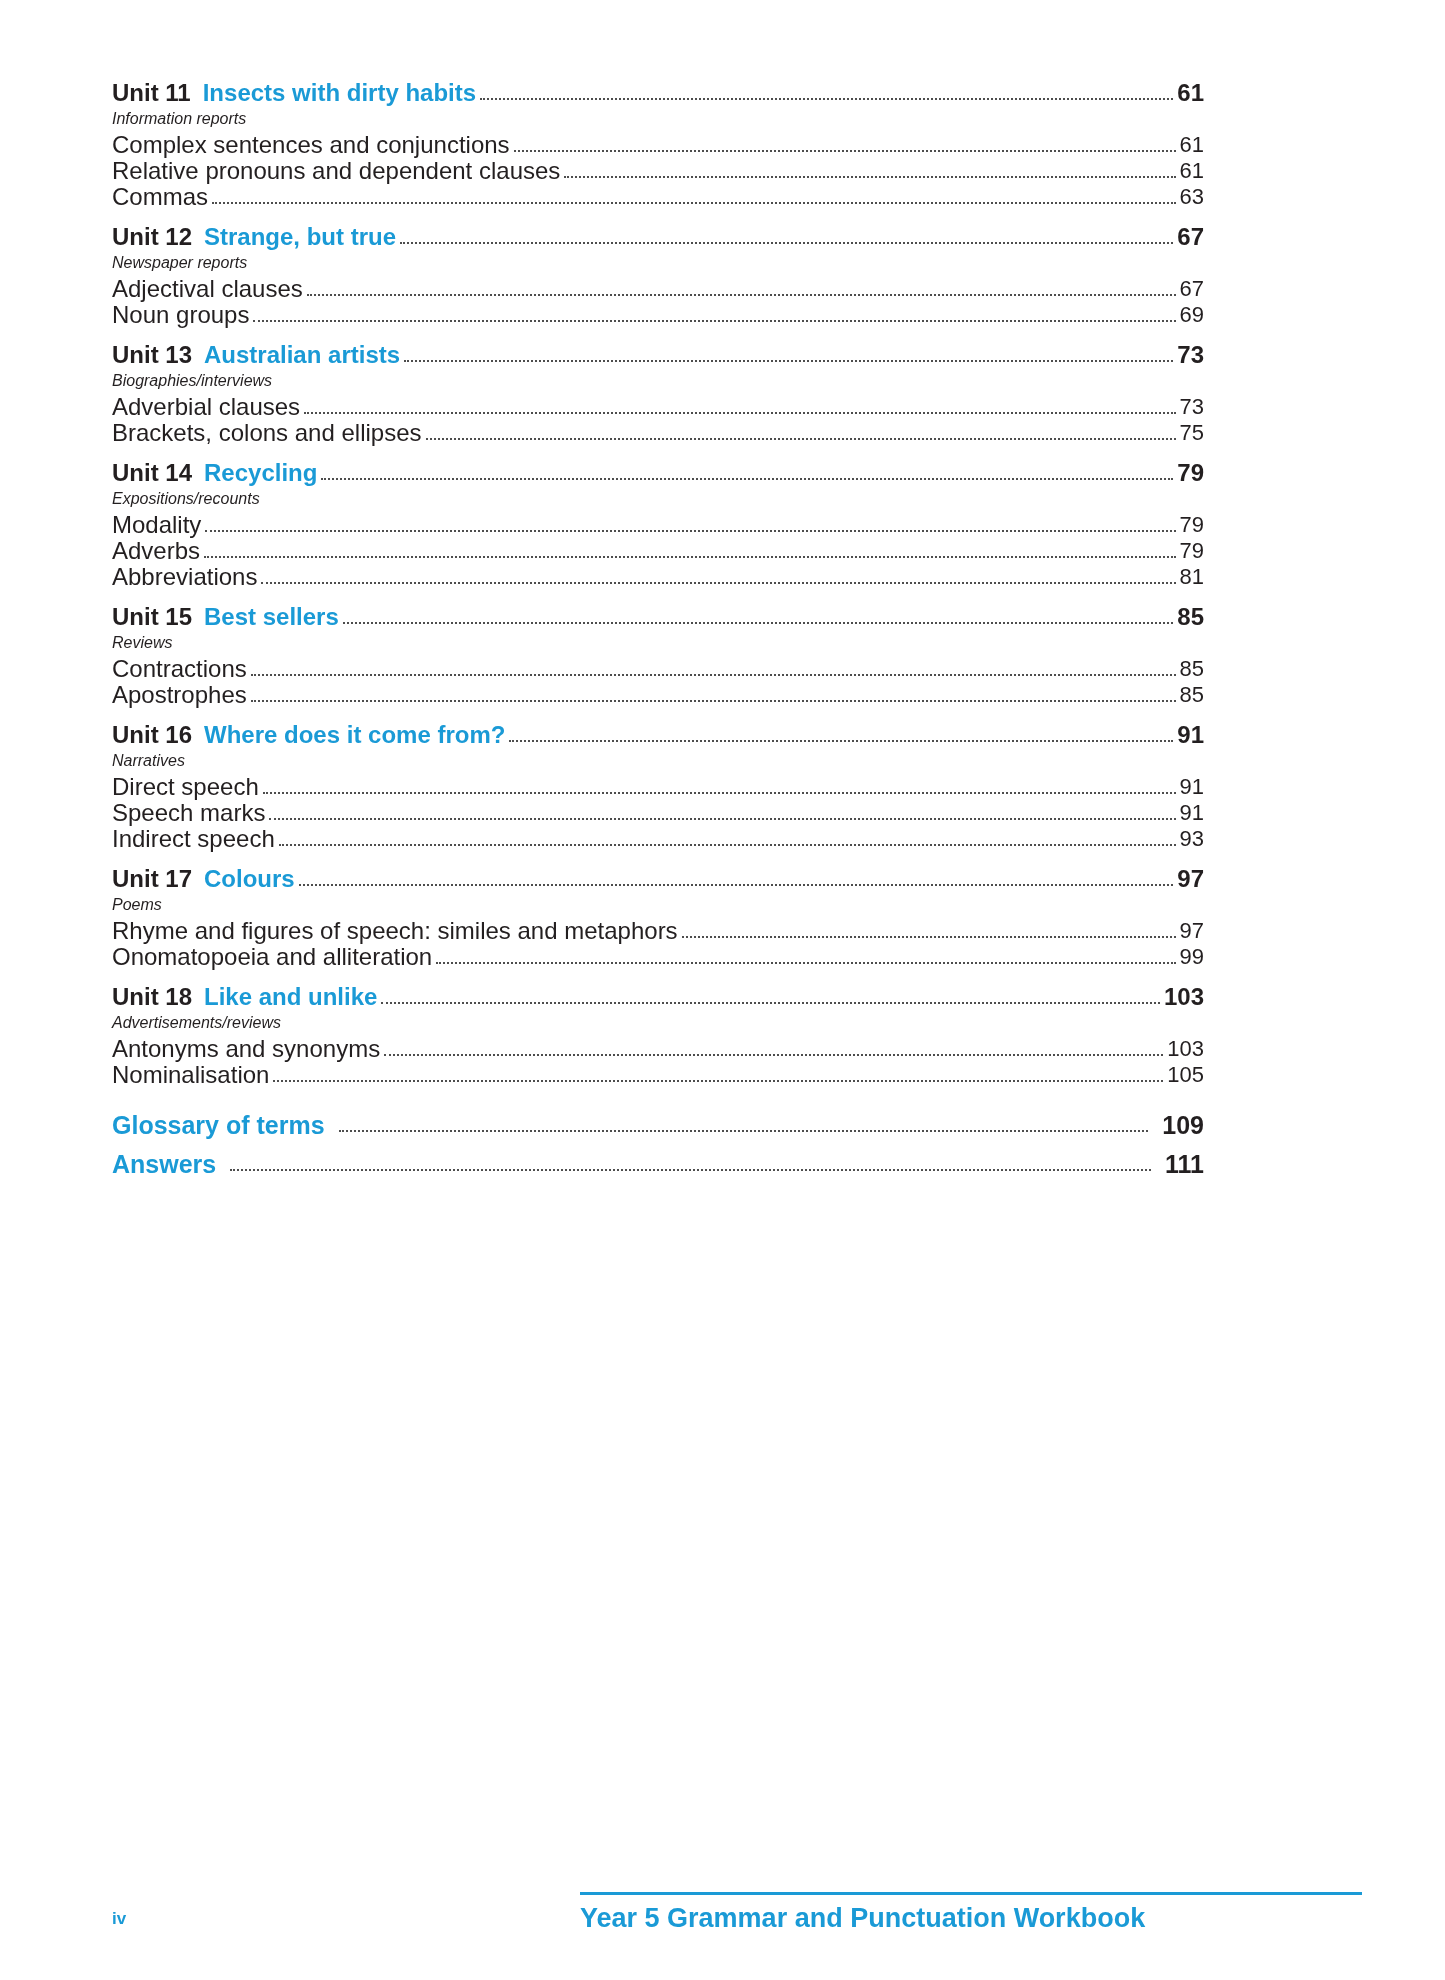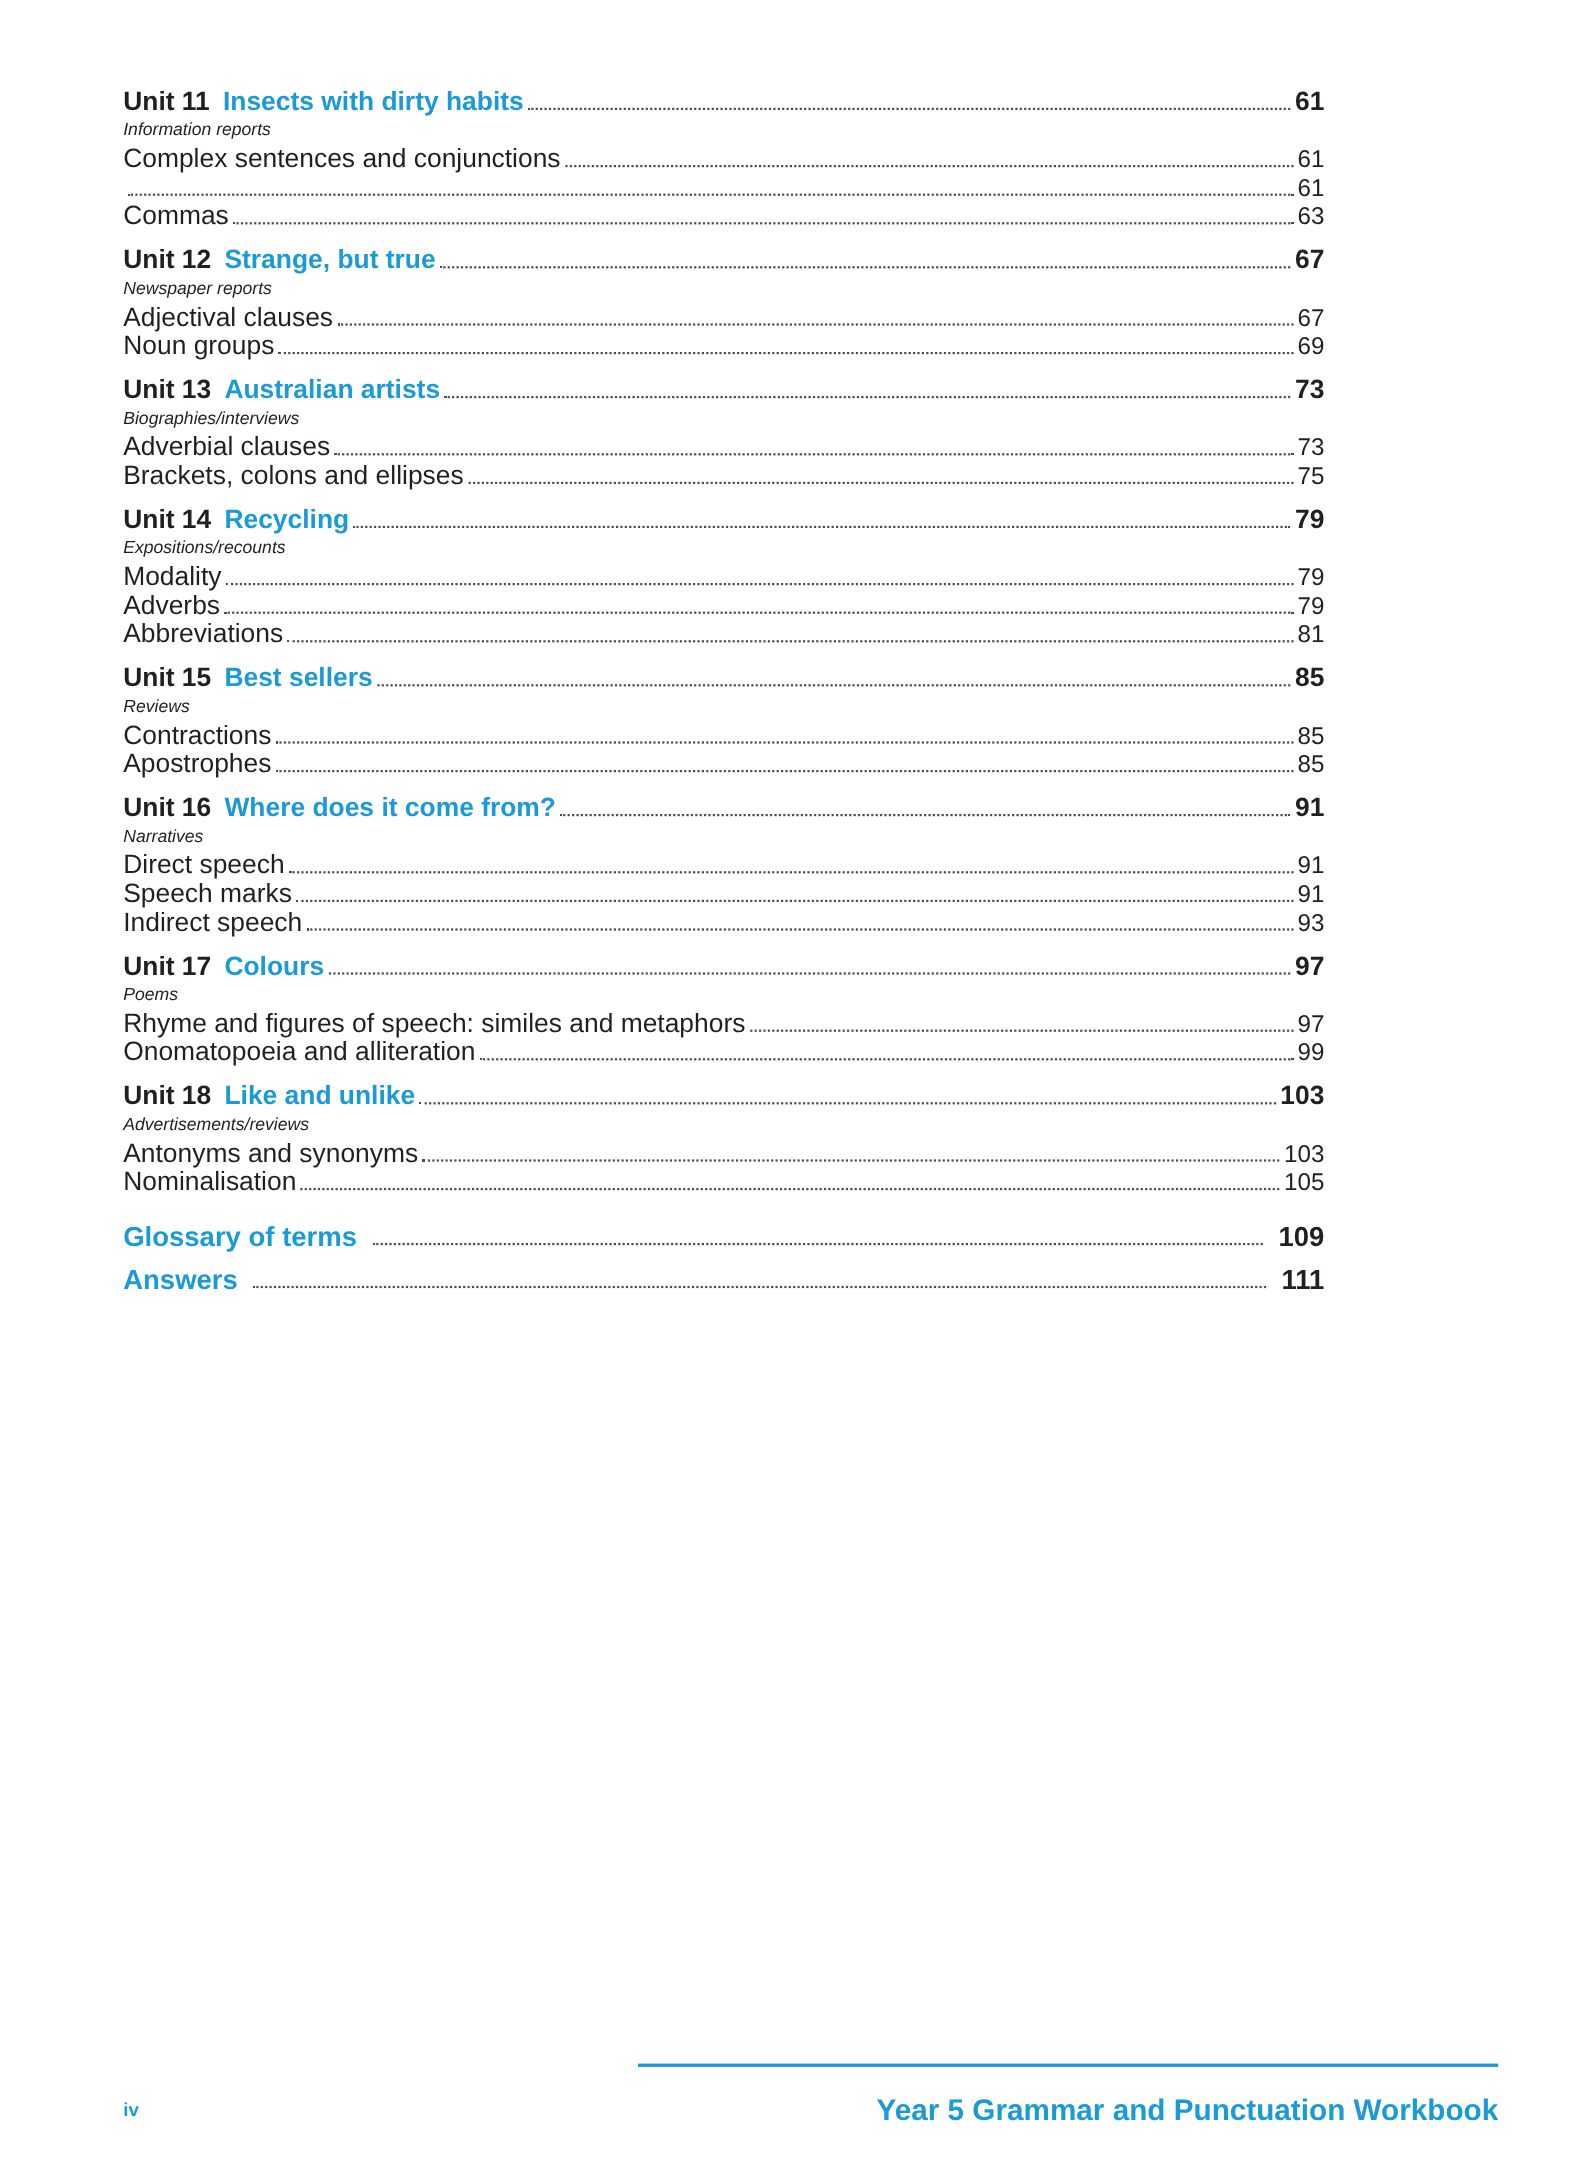--- a/index.html
+++ b/index.html
@@ -74,22 +74,22 @@
   }
   .footer-page {
     color:#1a9ad6;
     font-weight:bold;
     font-size:17px;
     line-height:27px;
   }
   .footer-title-wrap {
     width:782px;
     border-top:3px solid #1a9ad6;
-    padding-top:26px;
-    text-align:right;
+    padding-top:10px;
+    text-align:left;
   }
   .footer-title {
     color:#1a9ad6;
     font-weight:bold;
     font-size:27px;
     line-height:27px;
   }
 </style>
 </head>
 <body>
@@ -103,20 +103,21 @@
       <span class="leader"></span>
       <span class="page-num bold">61</span>
     </div>
     <div class="subtitle">Information reports</div>
     <div class="row item">
       <span>Complex sentences and conjunctions</span>
       <span class="leader"></span>
       <span class="page-num">61</span>
     </div>
     <div class="row item">
+      <span>Relative pronouns and dependent clauses</span>
       <span class="leader"></span>
       <span class="page-num">61</span>
     </div>
     <div class="row item">
       <span>Commas</span>
       <span class="leader"></span>
       <span class="page-num">63</span>
     </div>
   </div>
 

